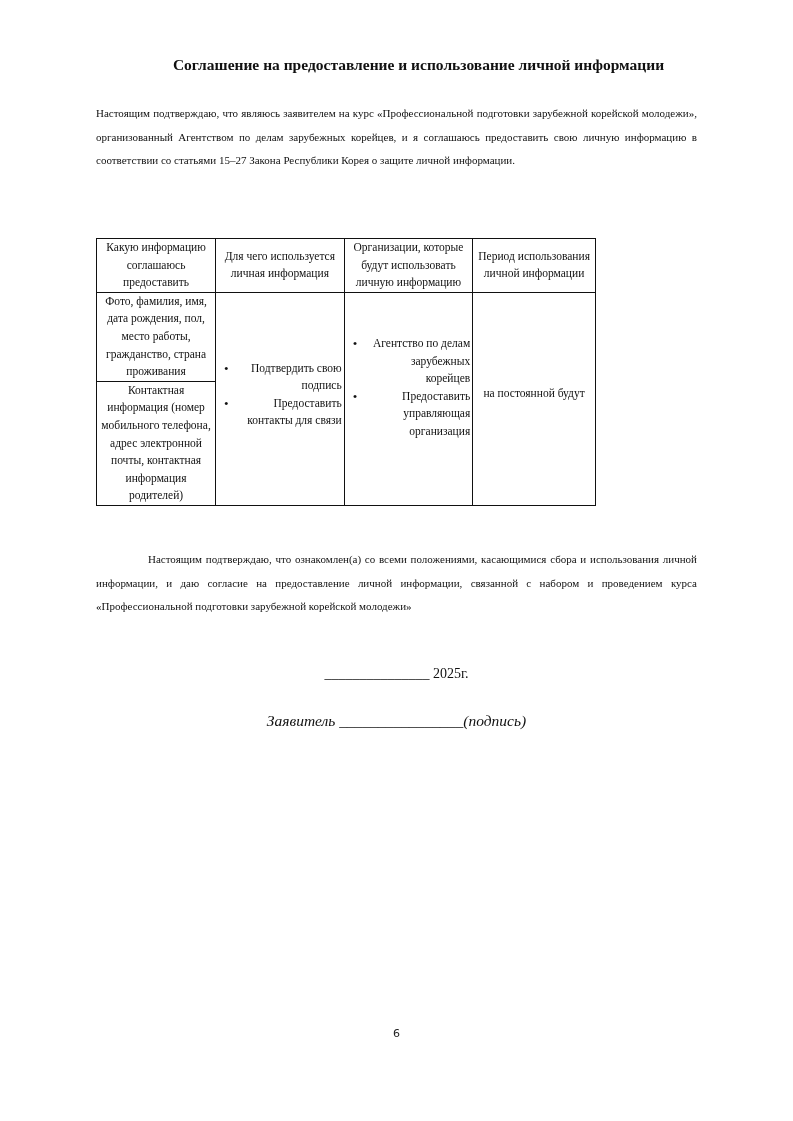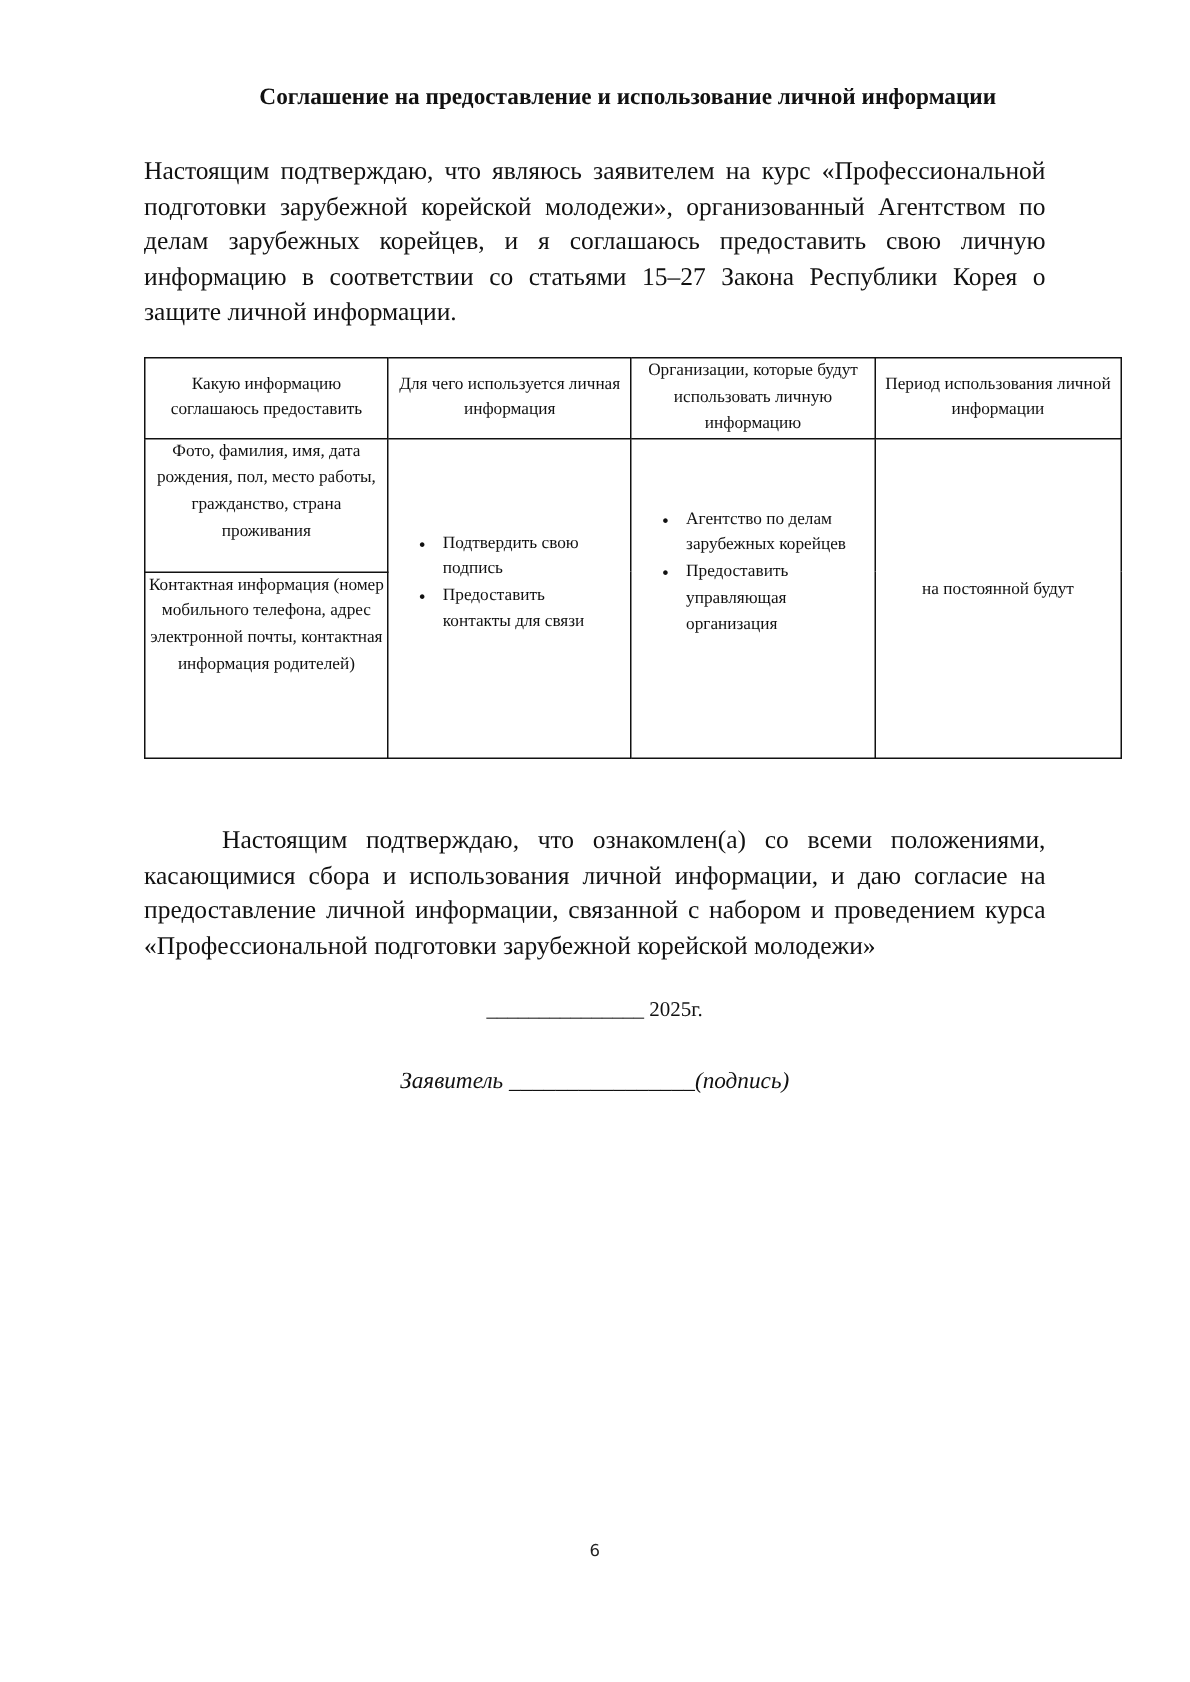--- a/index.html
+++ b/index.html
@@ -1,29 +1,29 @@
 <!DOCTYPE html>
 <html><head>
 <meta charset="utf-8">
 <style>
   html, body { margin: 0; padding: 0; background: #ffffff; }
   body { width: 793px; height: 1121px; position: relative; overflow: hidden;
          font-family: "Liberation Serif", serif; color: #111; }
   .title { position: absolute; left: 0; width: 793px; top: 56px; text-align: center;
            font-weight: bold; font-size: 15.5px; margin-left: 22px; }
-  .para { position: absolute; left: 96px; width: 601px; font-size: 17px;
+  .para { position: absolute; left: 96px; width: 601px; font-size: 11px;
           line-height: 23.5px; text-align: justify; }
   .p1 { top: 102px; }
   .p2 { top: 548px; text-indent: 52px; }
-  table.tbl { position: absolute; left: 96px; top: 238px; width: 652px;
+  table.tbl { position: absolute; left: 96px; top: 238px; width: 500px;
               border-collapse: collapse; font-size: 11.5px; line-height: 17.6px; }
   table.tbl td { border: 1px solid #111; padding: 0 2px; vertical-align: middle; text-align: center; }
   .th { height: 52px; }
   col.c1 { width: 150px; } col.c2 { width: 150px; } col.c3 { width: 150px; } col.c4 { width: 152px; }
-  ul.bl { margin: 12px; padding: 0 0 0 22px; text-align: left; }
+  ul.bl { margin: 0; padding: 0 0 0 22px; text-align: right; }
   ul.bl li { list-style: none; position: relative; }
   ul.bl li::before { content: "•"; position: absolute; left: -16px; font-size: 13px; }
   .date { position: absolute; top: 666px; left: 0; width: 793px; text-align: center; font-size: 14px; }
   .sign { position: absolute; top: 712px; left: 0; width: 793px; text-align: center; font-size: 15.5px; font-style: italic; }
   .pagenum { position: absolute; top: 1027px; left: 0; width: 793px; text-align: center;
              font-family: "DejaVu Sans", sans-serif; font-size: 11px; color: #222; }
 </style>
 </head>
 <body>
 

